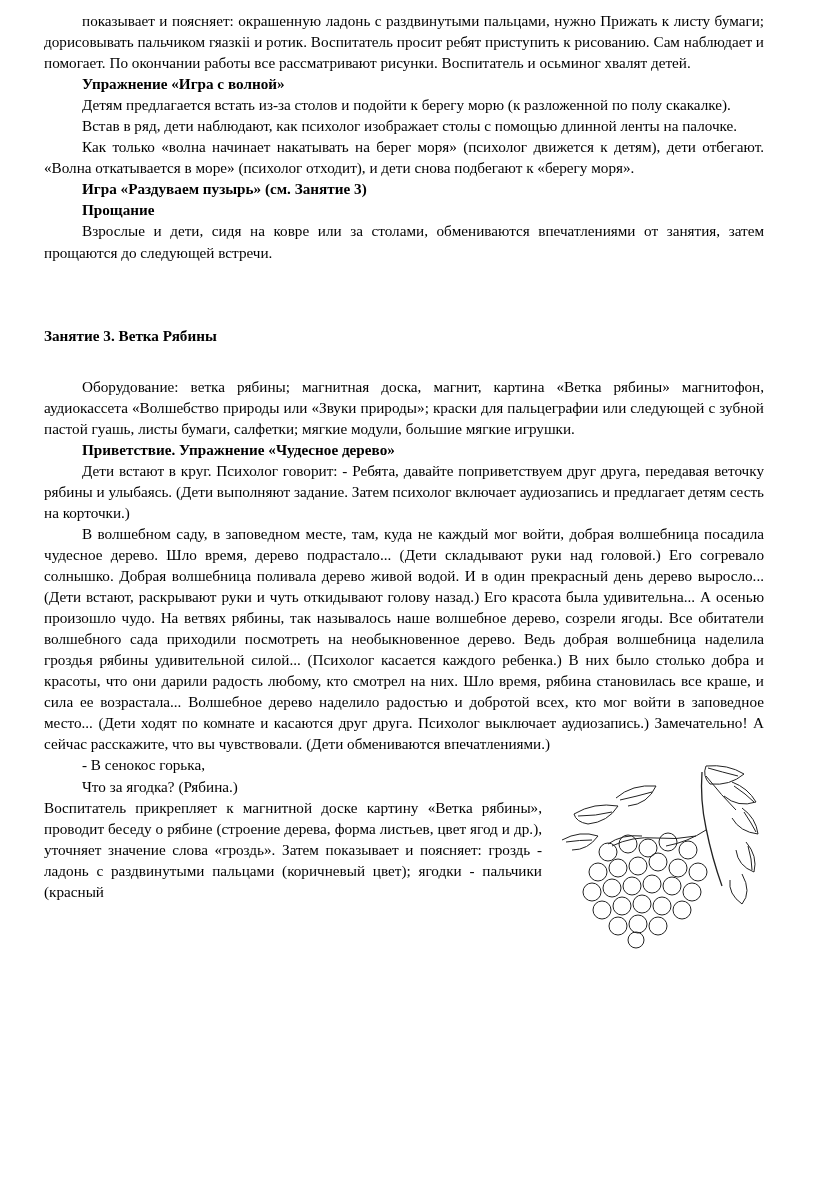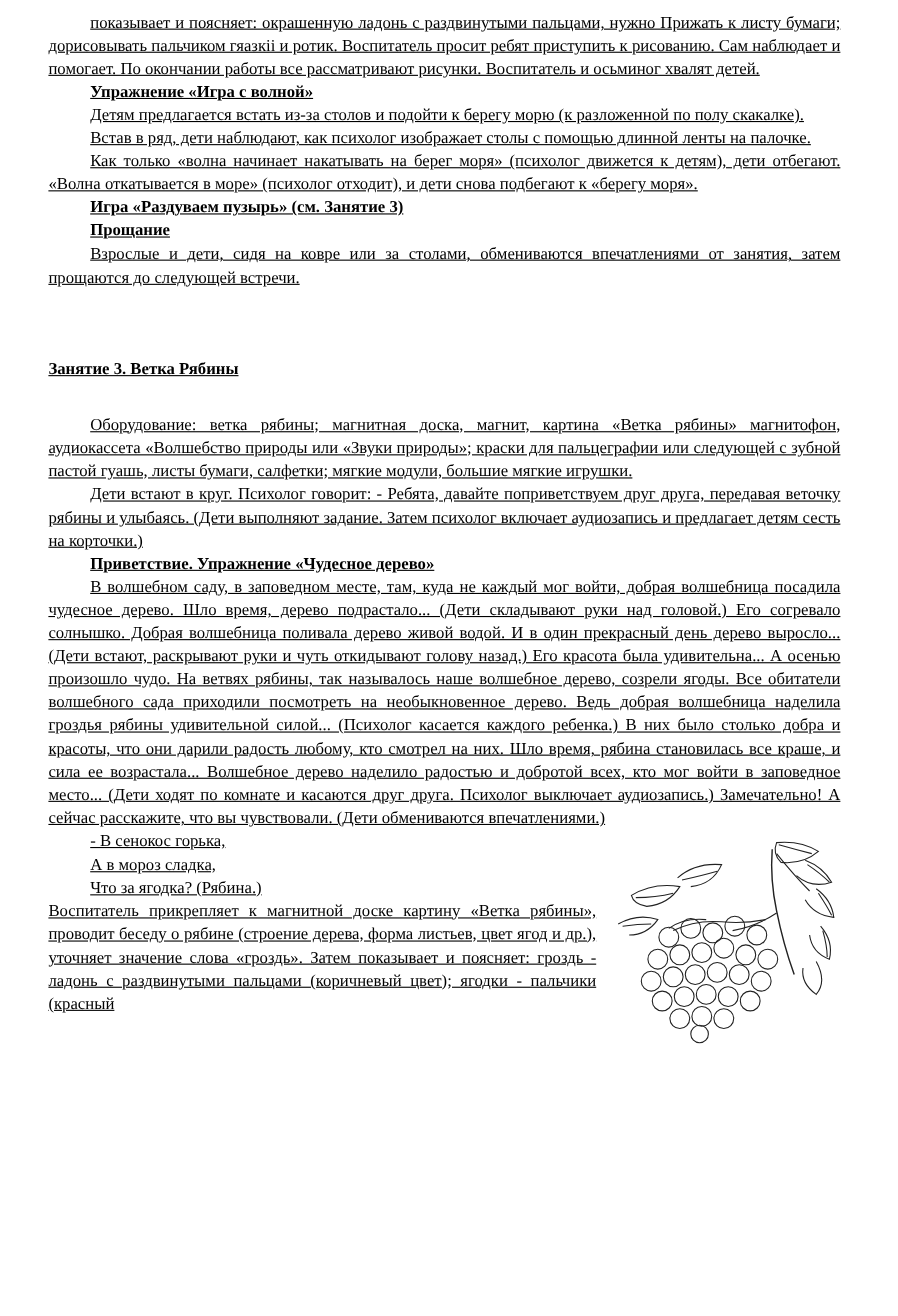--- a/index.html
+++ b/index.html
@@ -13,21 +13,20 @@
     font-family: "Liberation Serif", serif;
     color: #000000;
     overflow: hidden;
   }
   .page {
     position: relative;
     width: 816px;
     height: 1196px;
     box-sizing: border-box;
     padding: 10px 52px 0 44px;
-    text-decoration: underline;
   }
   .doc {
     font-size: 15.2px;
     line-height: 1.385;
     text-align: justify;
     text-justify: inter-word;
   }
   p {
     margin: 0;
     text-align: justify;
@@ -79,22 +78,22 @@
     <p class="indent bold">Прощание</p>
     <p class="indent">Взрослые и дети, сидя на ковре или за столами, обмениваются впечатлениями от занятия, затем прощаются до следующей встречи.</p>
 
     <div class="spacer-lg"></div>
 
     <p class="center">Занятие 3.  Ветка Рябины</p>
 
     <div class="spacer-md"></div>
 
     <p class="indent">Оборудование: ветка рябины; магнитная доска, магнит, картина «Ветка рябины» магнитофон, аудиокассета «Волшебство природы или «Звуки природы»; краски для пальцеграфии или следующей с зубной пастой гуашь, листы бумаги, салфетки; мягкие модули, большие мягкие игрушки.</p>
+    <p class="indent bold">Приветствие. Упражнение «Чудесное дерево»</p>
     <p class="indent">Дети встают в круг. Психолог говорит: - Ребята, давайте поприветствуем друг друга, передавая веточку рябины и улыбаясь. (Дети выполняют задание. Затем психолог включает аудиозапись и предлагает детям сесть на корточки.)</p>
-    <p class="indent bold">Приветствие. Упражнение «Чудесное дерево»</p>
     <p class="indent">В волшебном саду, в заповедном месте, там, куда не каждый мог войти, добрая волшебница посадила чудесное дерево. Шло время, дерево подрастало... (Дети складывают руки над головой.) Его согревало солнышко. Добрая волшебница поливала дерево живой водой. И в один прекрасный день дерево выросло... (Дети встают, раскрывают руки и чуть откидывают голову назад.) Его красота была удивительна... А осенью произошло чудо. На ветвях рябины, так называлось наше волшебное дерево, созрели ягоды. Все обитатели волшебного сада приходили посмотреть на необыкновенное дерево. Ведь добрая волшебница наделила гроздья рябины удивительной силой... (Психолог касается каждого ребенка.) В них было столько добра и красоты, что они дарили радость любому, кто смотрел на них. Шло время, рябина становилась все краше, и сила ее возрастала... Волшебное дерево наделило радостью и добротой всех, кто мог войти в заповедное место... (Дети ходят по комнате и касаются друг друга. Психолог выключает аудиозапись.) Замечательно! А сейчас расскажите, что вы чувствовали. (Дети обмениваются впечатлениями.)</p>
 
     <div class="wrap-block">
       <div class="figure">
         <svg viewBox="0 0 208 196" xmlns="http://www.w3.org/2000/svg">
           <g fill="none" stroke="#222" stroke-width="1">
 
             <path d="M150 10 q22 -2 38 8 q-14 12 -34 10 q-8 -8 -4 -18 z"></path>
             <path d="M152 12 q14 4 30 8"></path>
             <path d="M176 26 q16 6 24 20 q-18 6 -32 -6"></path>
@@ -145,20 +144,19 @@
             <path d="M22 60 q18 0 34 -4"></path>
             <path d="M6 84 q18 -10 36 -4 q-10 14 -26 14"></path>
             <path d="M10 86 q14 -2 26 -2"></path>
             <path d="M60 42 q16 -14 40 -12 q-8 18 -28 20"></path>
             <path d="M64 44 q18 -4 32 -8"></path>
           </g>
         </svg>
       </div>
 
       <p class="indent">- В сенокос горька,</p>
-      <p class="indent">А в мороз сладка,</p>
       <p class="indent">Что за ягодка? (Рябина.)</p>
       <p>Воспитатель прикрепляет к магнитной доске картину «Ветка рябины», проводит беседу о рябине (строение дерева, форма листьев, цвет ягод и др.), уточняет значение слова «гроздь». Затем показывает и поясняет: гроздь - ладонь с раздвинутыми пальцами (коричневый цвет); ягодки - пальчики (красный</p>
       <div class="clear"></div>
     </div>
 
   </div>
 </div>
 
 </body></html>

